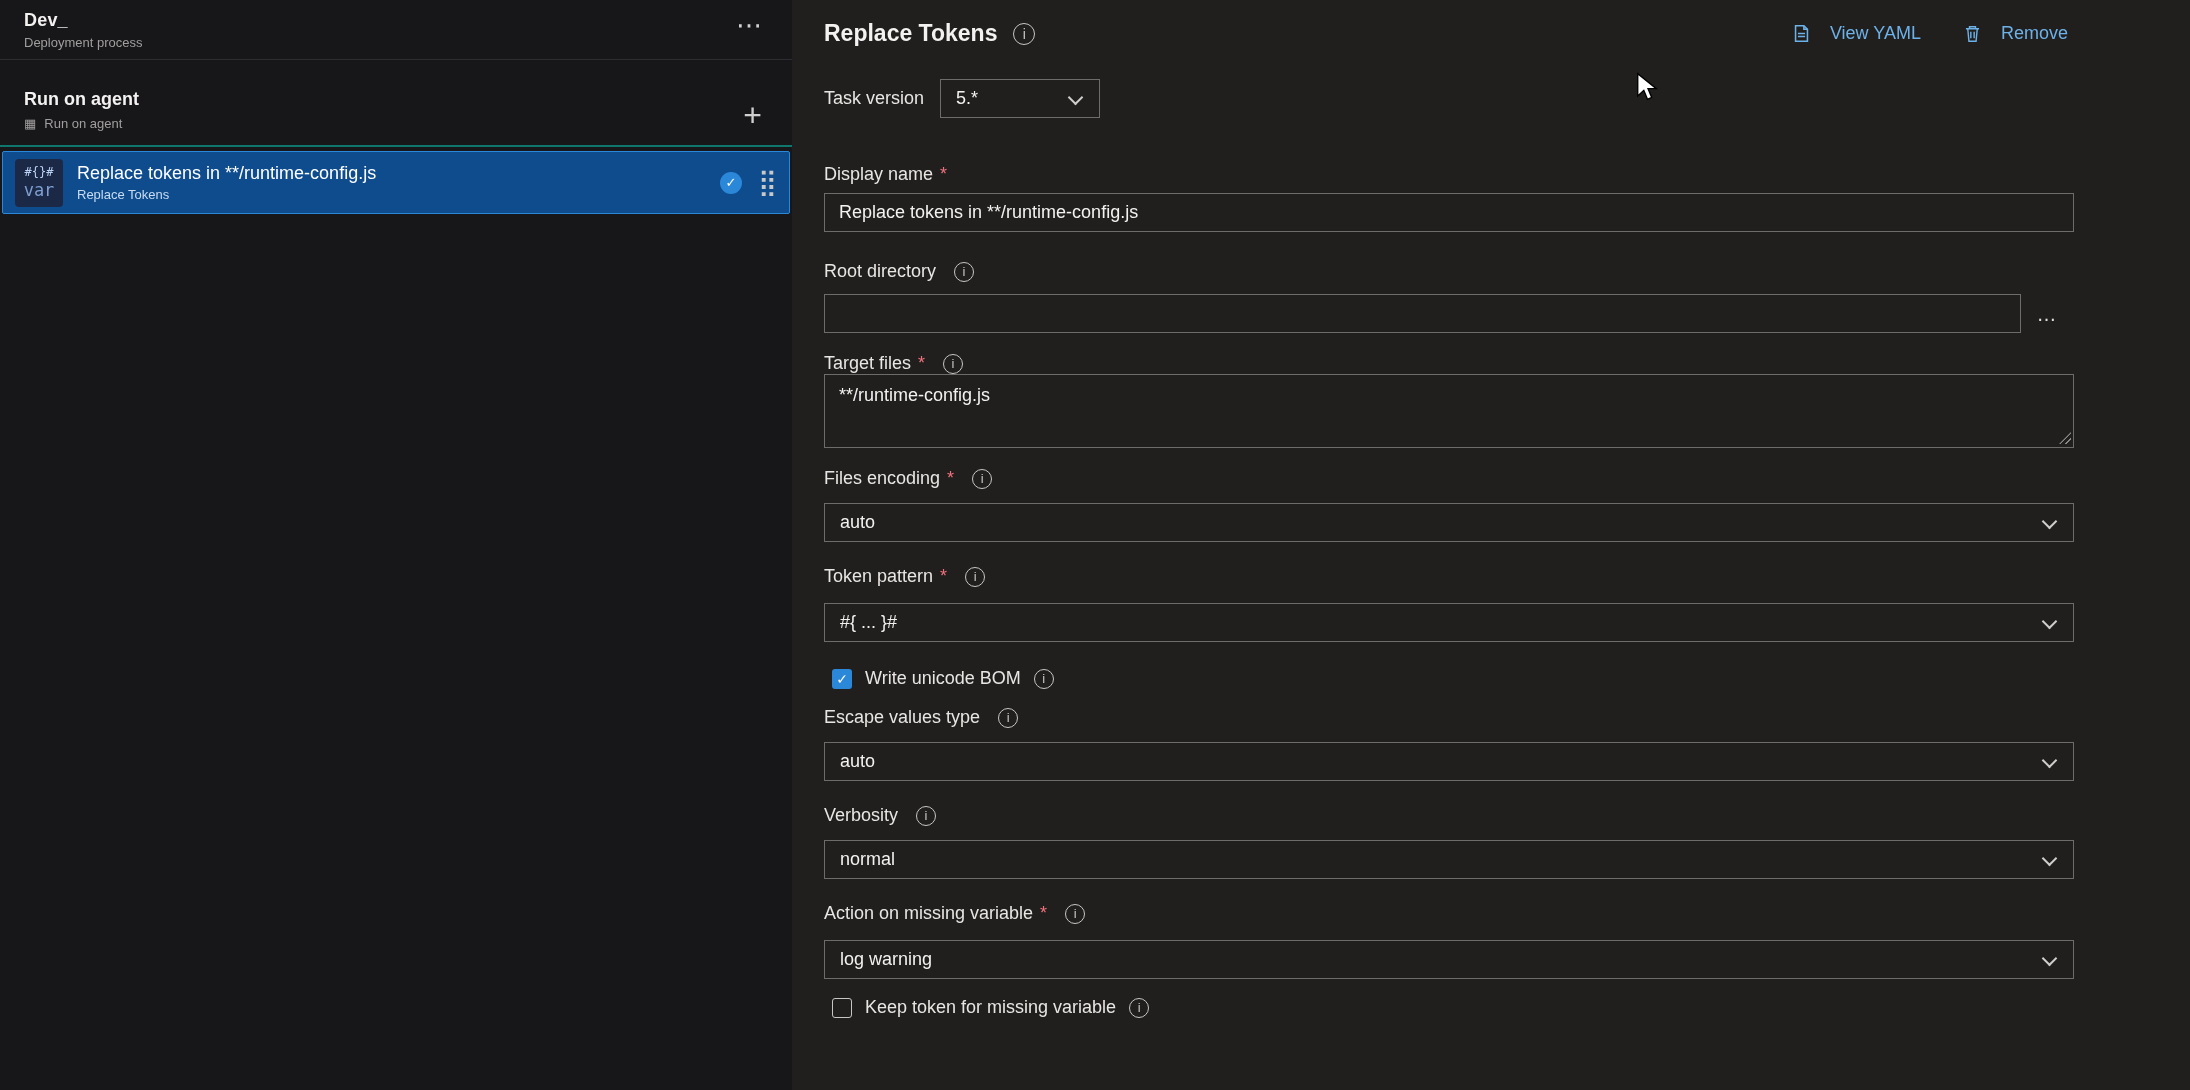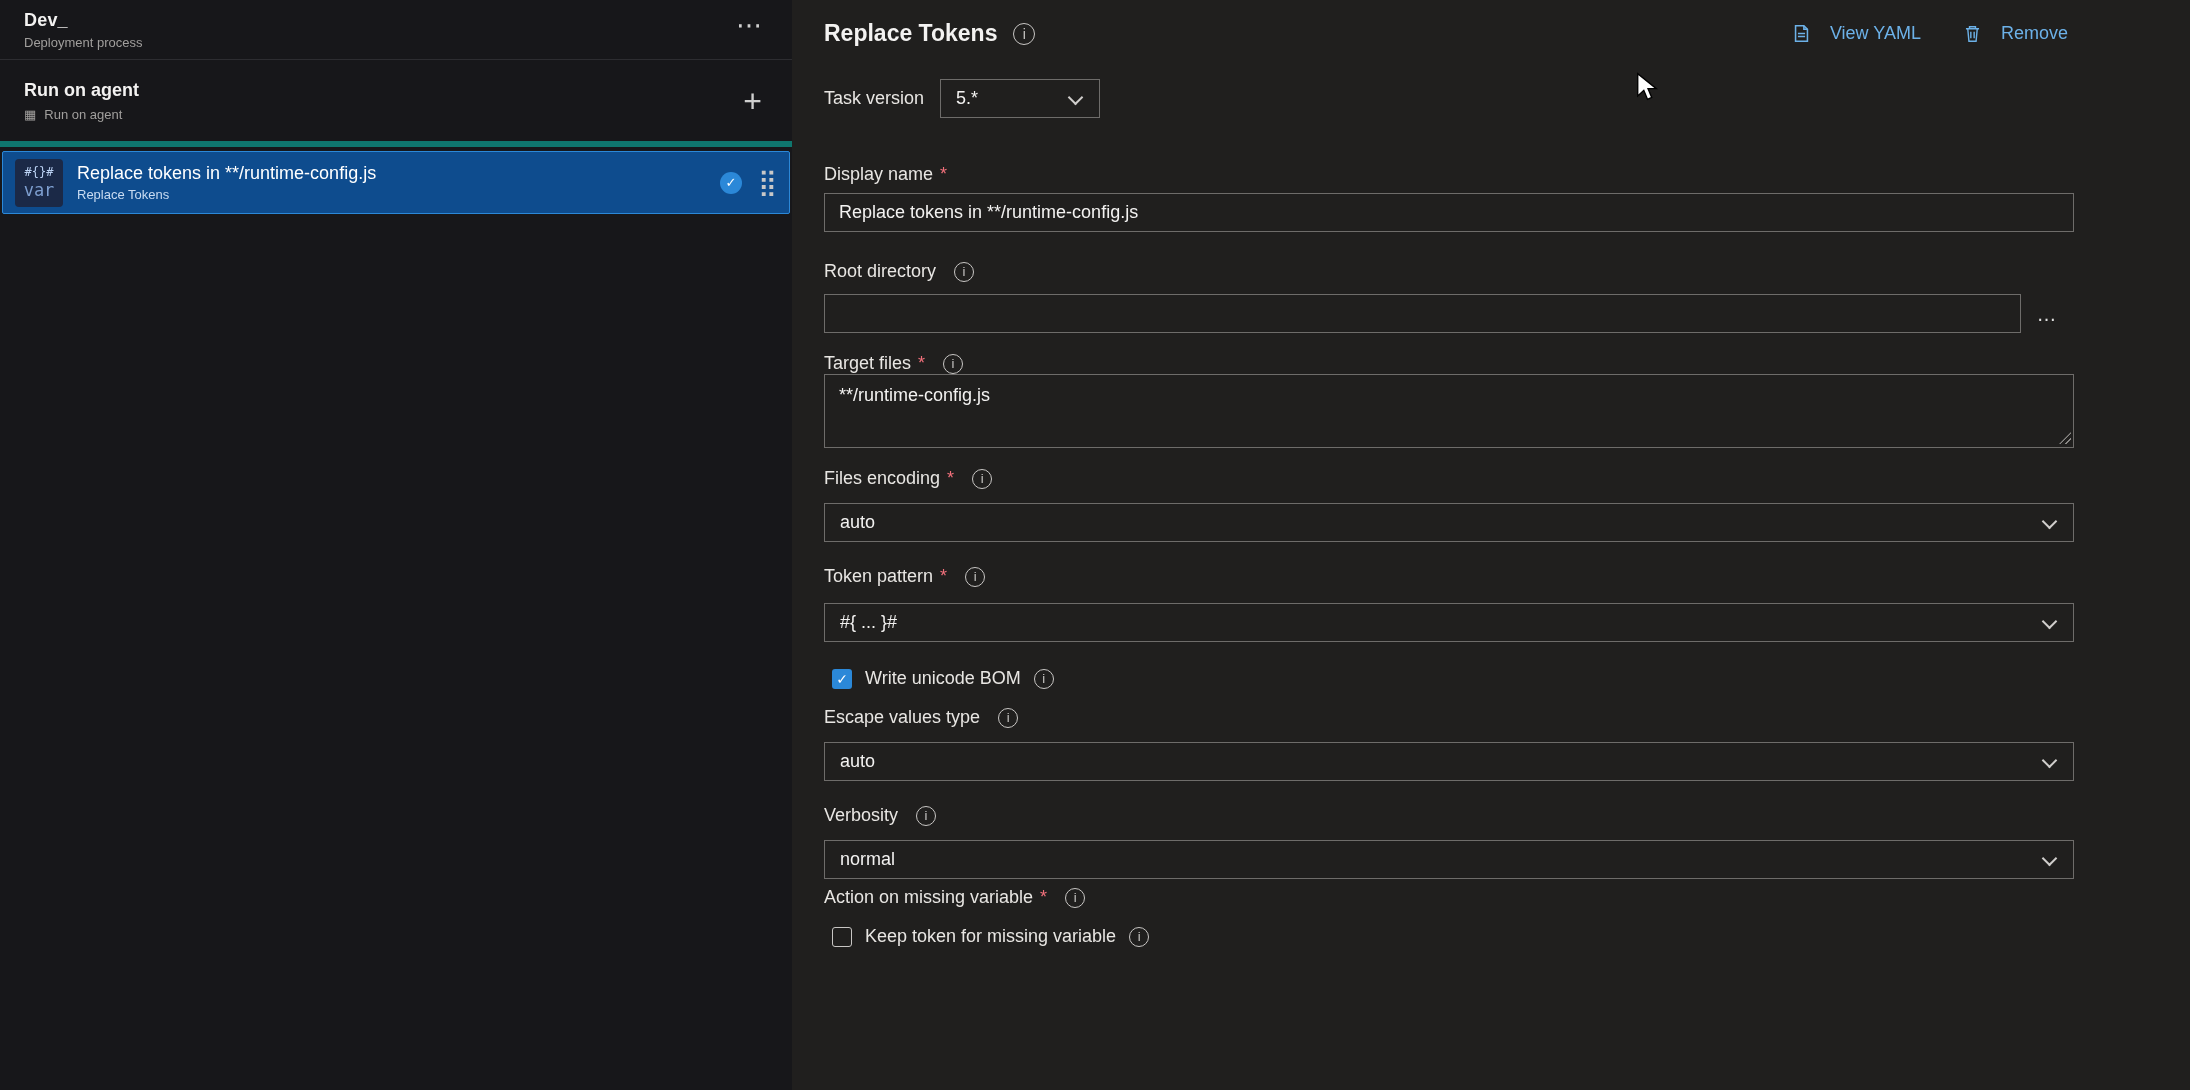--- a/index.html
+++ b/index.html
@@ -14,22 +14,22 @@
   .app{display:flex;width:100%;height:100%}
 
   
   .sidebar{width:792px;min-width:792px;background:var(--sidebar-bg);height:100%;box-sizing:border-box}
   .stage-header{display:flex;justify-content:space-between;align-items:flex-start;
     padding:10px 30px 8px 24px;border-bottom:1px solid #2d2d31;height:60px;box-sizing:border-box}
   .stage-title{font-size:18px;font-weight:700;letter-spacing:.2px}
   .stage-subtitle{font-size:13px;color:var(--text-muted);margin-top:4px}
   .icon-btn{background:none;border:none;color:#d0d0d0;cursor:pointer;padding:0;line-height:1}
   .more{font-size:26px;margin-top:2px}
-  .agent-row{display:flex;justify-content:space-between;align-items:center;
-    padding:14px 30px 14px 24px;border-bottom:6px solid #0f766e;height:87px;box-sizing:border-box}
+  .agent-row{display:flex;justify-content:space-between;align-items:flex-end;
+    padding:14px 30px 14px 24px;border-bottom:2px solid #0f766e;height:87px;box-sizing:border-box}
   .agent-title{font-size:18px;font-weight:700}
   .agent-sub{display:flex;align-items:center;gap:8px;margin-top:6px;font-size:13px;color:var(--text-muted)}
   .grid-ico{font-size:13px;color:var(--text-muted)}
   .plus{font-size:32px;font-weight:400;color:#cfcfcf}
 
   .task-row{display:flex;align-items:center;gap:14px;height:63px;margin:4px 2px 0 2px;
     padding:0 12px 0 12px;background:var(--selected-bg);border:1px solid var(--selected-border);
     border-radius:2px;box-sizing:border-box;cursor:pointer}
   .task-ico{width:48px;height:48px;min-width:48px;background:#1b2947;border-radius:4px;
     display:flex;flex-direction:column;align-items:center;justify-content:center;
@@ -249,24 +249,28 @@
         <span class="lbl">Verbosity</span>
         <span class="info">i</span>
       </div>
       <div class="dropdown" style="margin-top:14px">
         <span>normal</span>
         <span class="chev"></span>
       </div>
     </div>
 
 
-    <div class="field" style="margin-top:8px">
+    <div class="field" style="margin-top:24px">
       <div class="label-row">
         <span class="lbl"><span>Action on missing variable</span><span class="req">*</span></span>
         <span class="info">i</span>
+      </div>
+      <div class="dropdown" style="margin-top:16px">
+        <span>log warning</span>
+        <span class="chev"></span>
       </div>
     </div>
 
     <div class="check-row" style="margin-top:18px;margin-left:8px">
       <div class="checkbox unchecked">
         
       </div>
       <span>Keep token for missing variable</span>
       <span class="info">i</span>
     </div>

